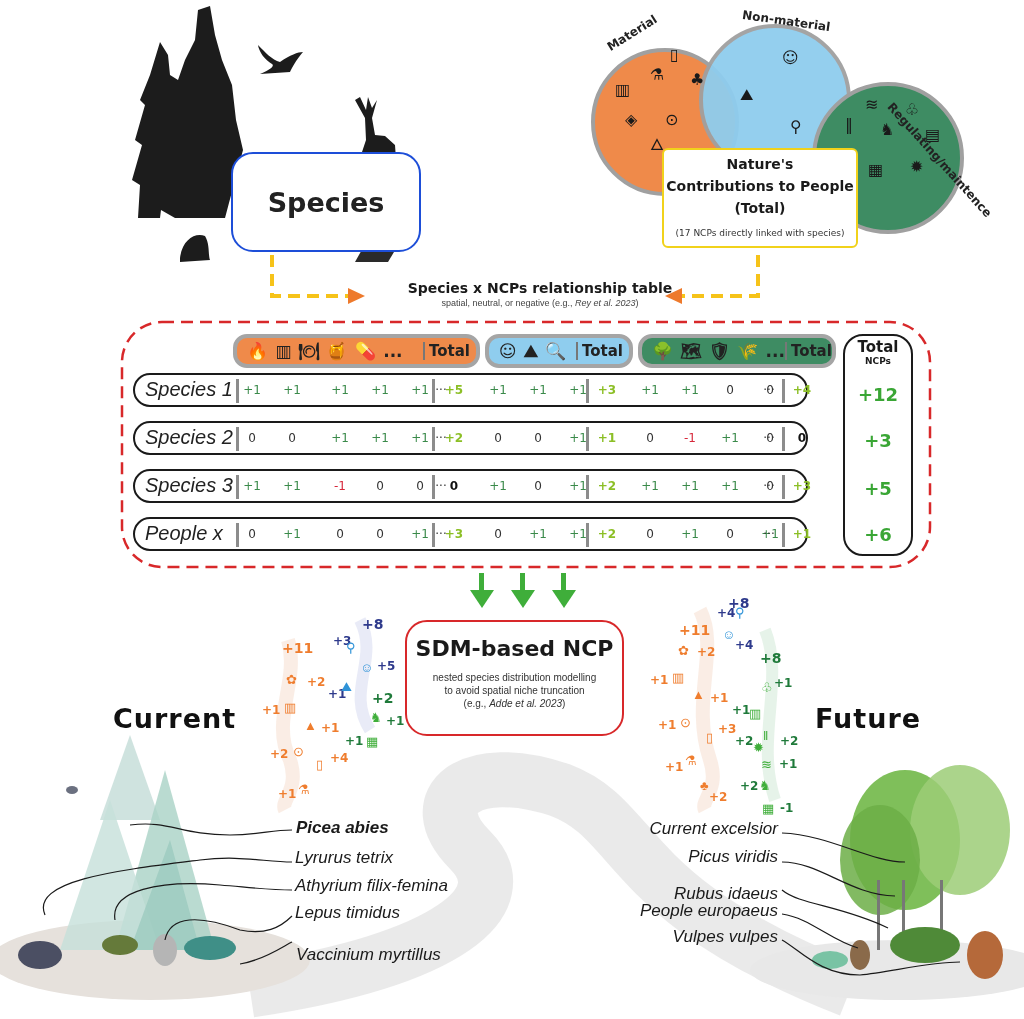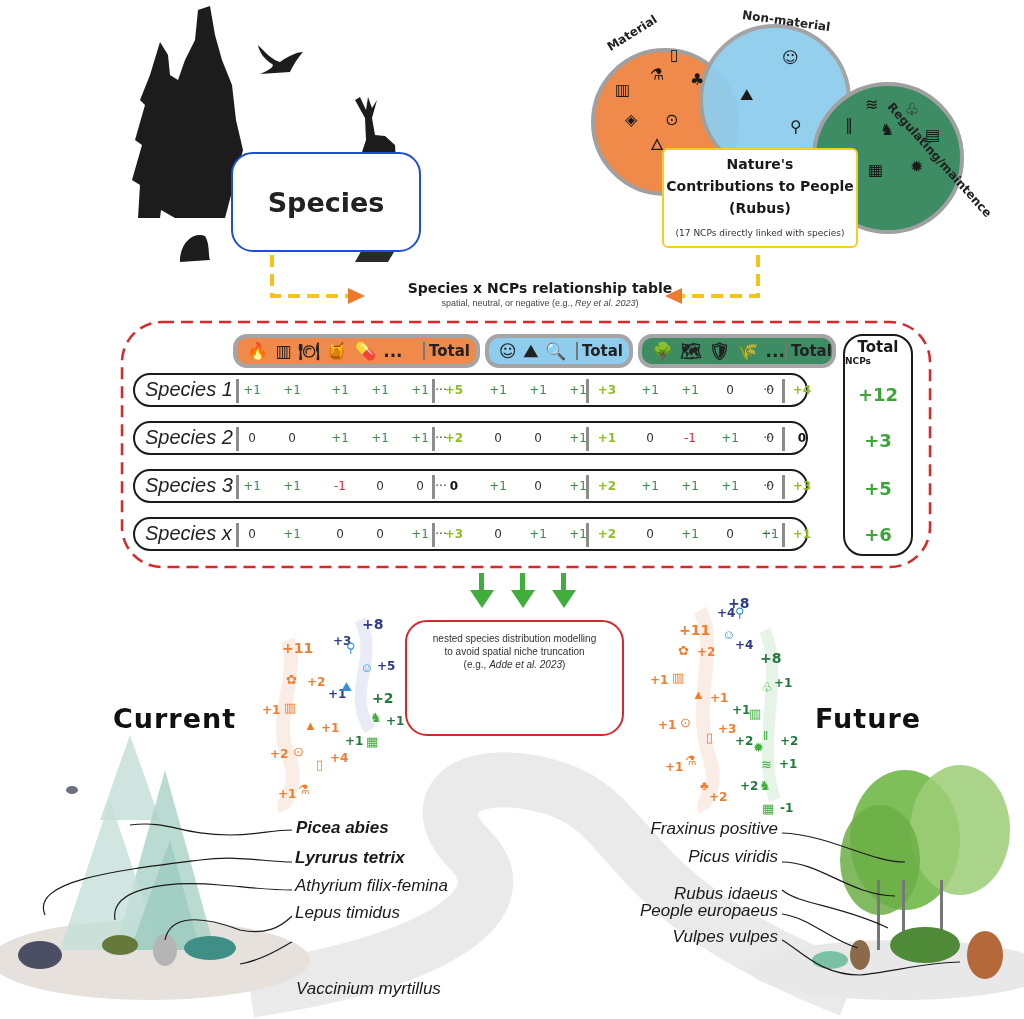--- a/index.html
+++ b/index.html
@@ -15,21 +15,21 @@
   .table-sub i { font-style:italic; }
   .pill { position:absolute; top:334px; height:34px; border-radius:14px; border:4px solid #a5a5a5; display:flex; align-items:center; font-family:"DejaVu Sans", sans-serif; font-weight:bold; font-size:15px; box-sizing:border-box; }
   .pill .icons { display:flex; gap:7px; padding-left:10px; align-items:center; font-size:17px; color:#222; }
   .pill .tot { border-left:2px solid #777; padding-left:4px; margin-left:auto; padding-right:6px; color:#222; }
   .row { position:absolute; left:133px; width:675px; height:34px; border:2px solid #1a1a1a; border-radius:20px; box-sizing:border-box; background:#fff; }
   .row .name { position:absolute; left:10px; top:3px; font-style:italic; font-size:20px; color:#222; }
   .row .sep { position:absolute; top:4px; width:3px; height:24px; background:#8c8c8c; }
   .row .cell { position:absolute; top:8px; font-size:12px; width:30px; text-align:center; font-family:"DejaVu Sans", sans-serif; }
   .total-col { position:absolute; left:843px; top:334px; width:70px; height:222px; border:2px solid #1a1a1a; border-radius:20px; box-sizing:border-box; }
   .total-col .h1 { text-align:center; font-family:"DejaVu Sans", sans-serif; font-weight:bold; font-size:15px; margin-top:2px; }
-  .total-col .h2 { text-align:left; font-family:"DejaVu Sans", sans-serif; font-weight:bold; font-size:9px; }
+  .total-col .h2 { text-align:center; font-family:"DejaVu Sans", sans-serif; font-weight:bold; font-size:9px; }
   .total-col .v { position:absolute; left:0; width:100%; text-align:center; font-family:"DejaVu Sans", sans-serif; font-weight:bold; font-size:18px; color:#3aa635; }
   .sdm-box { position:absolute; left:405px; top:620px; width:215px; height:112px; border:2px solid #d8282a; border-radius:22px; text-align:center; background:#fff; }
   .sdm-box .t { font-family:"DejaVu Sans", sans-serif; font-weight:bold; font-size:22px; margin-top:14px; color:#1a1a1a; }
   .sdm-box .d { font-size:10px; color:#333; line-height:13px; margin-top:10px; }
   .sdm-box .d i { font-style:italic; }
   .scenario { position:absolute; font-family:"DejaVu Sans", sans-serif; font-weight:900; font-size:27px; color:#111; letter-spacing:1px; }
   .sp-name { position:absolute; font-style:italic; font-size:17px; color:#1a1a1a; white-space:nowrap; }
   .sp-name.right { text-align:right; }
   .ncp-num { position:absolute; font-family:"DejaVu Sans", sans-serif; font-weight:bold; font-size:12px; }
   .ncp-num.big { font-size:14px; }
@@ -147,21 +147,21 @@
 
 <div class="species-box">Species</div>
 
 <div class="venn-label" style="left:604px; top:26px; transform:rotate(-32deg);">Material</div>
 <div class="venn-label" style="left:742px; top:14px; transform:rotate(8deg);">Non-material</div>
 <div class="venn-label" style="left:895px; top:100px; transform:rotate(48deg); transform-origin:left top;">Regulating/maintence</div>
 
 <div class="ncp-box">
   <div class="t1">Nature's</div>
   <div class="t1">Contributions to People</div>
-  <div class="t1">(Rubus)</div>
+  <div class="t1">(Total)</div>
   <div class="t2">(17 NCPs directly linked with species)</div>
 </div>
 
 <div class="table-title">Species x NCPs relationship table</div>
 <div class="table-sub"><span>spatial, neutral, or negative (e.g., </span><i>Rey et al. 2023</i><span>)</span></div>
 
 <div class="pill" style="left:233px; width:247px; background:#ef8a4a;">
   <div class="icons">
     <span>🔥</span>
     <span>▥</span>
@@ -258,21 +258,21 @@
       <div class="cell" style="left: 457px; color: rgb(140, 191, 38); font-weight: bold;">+2</div>
       <div class="cell" style="left: 500px; color: rgb(58, 138, 74);">+1</div>
       <div class="cell" style="left: 540px; color: rgb(58, 138, 74);">+1</div>
       <div class="cell" style="left: 580px; color: rgb(58, 138, 74);">+1</div>
       <div class="cell" style="left: 620px; color: rgb(51, 51, 51);">0</div>
       <div class="cell" style="left: 627px; color: rgb(51, 51, 51); width: 14px;">···</div>
       <div class="sep" style="left: 647px;"></div>
       <div class="cell" style="left: 652px; color: rgb(140, 191, 38); font-weight: bold;">+3</div>
     </div>
     <div class="row" style="top: 517px;">
-      <div class="name">Species x</div>
+      <div class="name">People x</div>
       <div class="sep" style="left: 101px;"></div>
       <div class="cell" style="left: 102px; color: rgb(51, 51, 51);">0</div>
       <div class="cell" style="left: 142px; color: rgb(58, 138, 74);">+1</div>
       <div class="cell" style="left: 190px; color: rgb(51, 51, 51);">0</div>
       <div class="cell" style="left: 230px; color: rgb(51, 51, 51);">0</div>
       <div class="cell" style="left: 270px; color: rgb(58, 138, 74);">+1</div>
       <div class="cell" style="left: 299px; color: rgb(51, 51, 51); width: 14px;">···</div>
       <div class="sep" style="left: 297px;"></div>
       <div class="cell" style="left: 304px; color: rgb(140, 191, 38); font-weight: bold;">+3</div>
       <div class="cell" style="left: 348px; color: rgb(51, 51, 51);">0</div>
@@ -293,35 +293,36 @@
 <div class="total-col">
   <div class="h1">Total</div>
   <div class="h2">NCPs</div>
   <div class="v" style="top:48px;">+12</div>
   <div class="v" style="top:94px;">+3</div>
   <div class="v" style="top:142px;">+5</div>
   <div class="v" style="top:188px;">+6</div>
 </div>
 
 <div class="sdm-box">
+  <div class="t">SDM-based NCP</div>
   <div class="d">nested species distribution modelling</div>
   <div class="d" style="margin-top:0">to avoid spatial niche truncation</div>
   <div class="d" style="margin-top:0"><span>(e.g., </span><i>Adde et al. 2023</i><span>)</span></div>
 </div>
 
 <div class="scenario" style="left:113px; top:703px;">Current</div>
 <div class="scenario" style="left:815px; top:703px;">Future</div>
 
 <div class="sp-name" style="left:296px; top:818px;font-weight:bold;">Picea abies</div>
-<div class="sp-name" style="left:295px; top:848px;font-weight:bold;">Lyrurus tetrix</div>
+<div class="sp-name" style="left:295px; top:848px;">Lyrurus tetrix</div>
 <div class="sp-name" style="left:295px; top:876px;">Athyrium filix-femina</div>
 <div class="sp-name" style="left:295px; top:903px;">Lepus timidus</div>
-<div class="sp-name" style="left:296px; top:979px;">Vaccinium myrtillus</div>
-
-<div class="sp-name right" style="right:246px; top:819px;">Fraxinus positive</div>
+<div class="sp-name" style="left:296px; top:945px;">Vaccinium myrtillus</div>
+
+<div class="sp-name right" style="right:246px; top:819px;">Current excelsior</div>
 <div class="sp-name right" style="right:246px; top:847px;">Picus viridis</div>
 <div class="sp-name right" style="right:246px; top:884px;">Rubus idaeus</div>
 <div class="sp-name right" style="right:246px; top:901px;">People europaeus</div>
 <div class="sp-name right" style="right:246px; top:927px;">Vulpes vulpes</div>
 
 <div class="ncp-num big" style="left:282px; top:640px; color:#ef7d2e;">+11</div>
 <div class="ncp-num big" style="left:362px; top:616px; color:#2e3a8c;">+8</div>
 <div class="ncp-num big" style="left:372px; top:690px; color:#1f7a3a;">+2</div>
 
 <div class="mini-icon" style="left:286px; top:672px; color:#ef7d2e;">✿</div>

